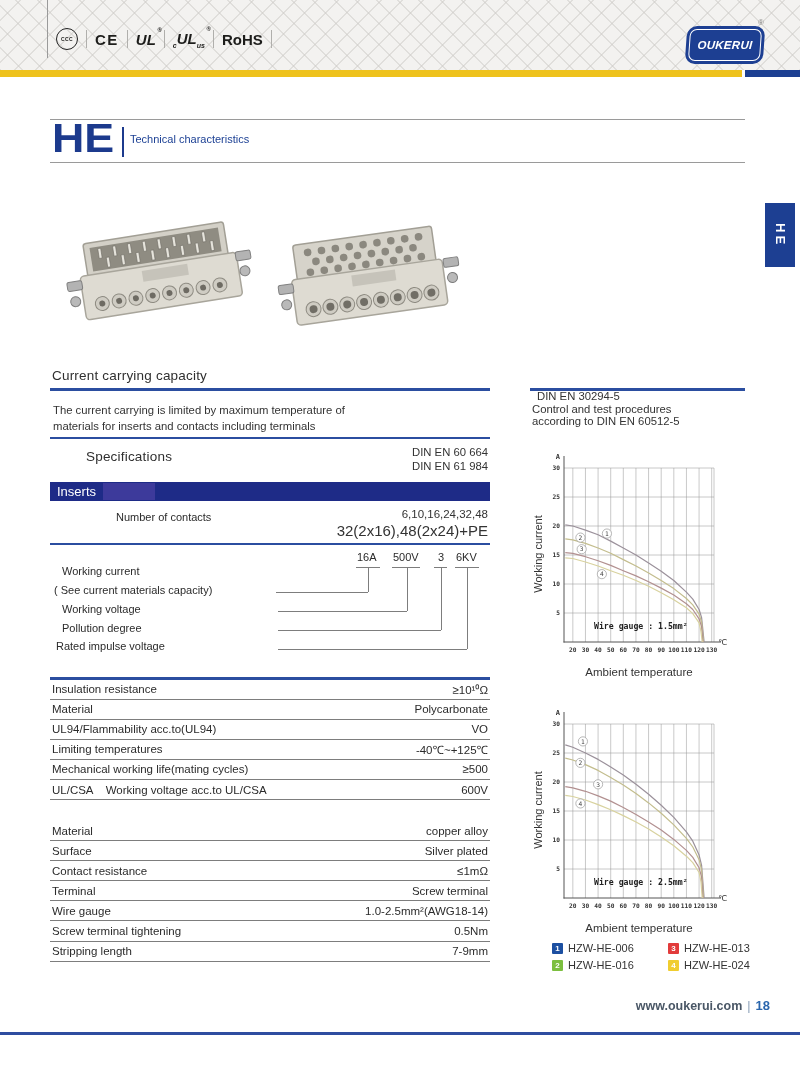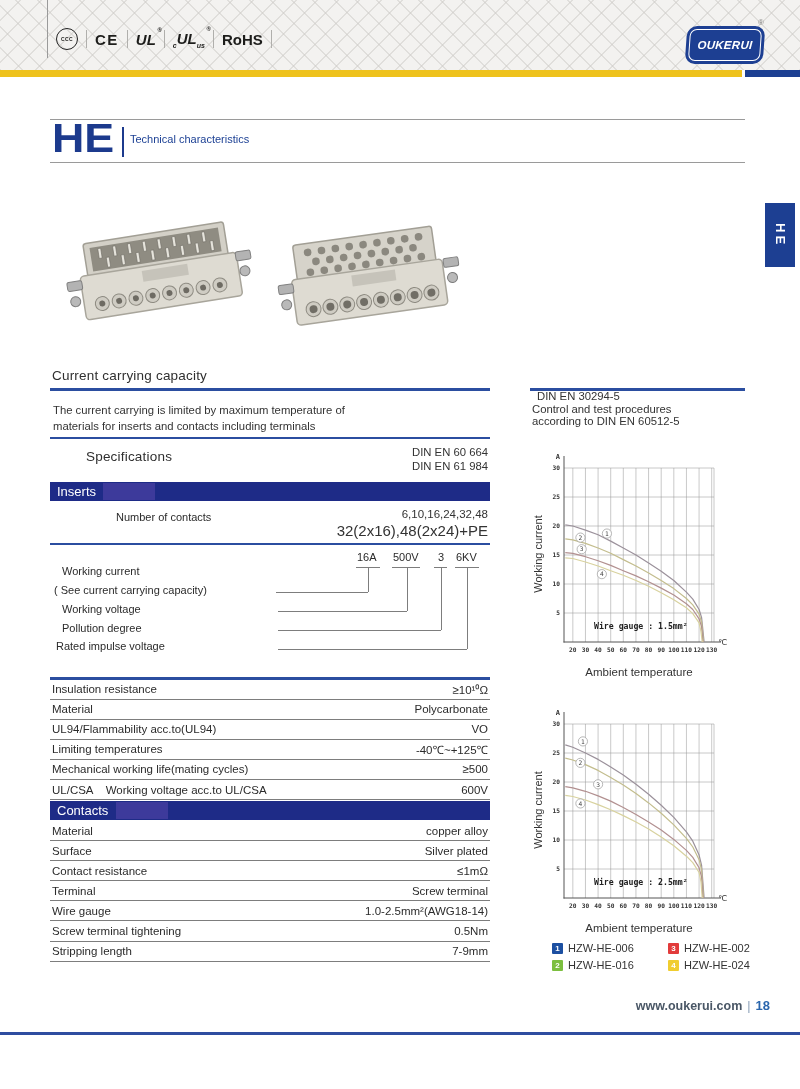--- a/index.html
+++ b/index.html
@@ -248,39 +248,35 @@
   <div class="conn-h" style="left:455px;top:567px;width:24px;"></div>
   <div class="conn-v" style="left:368px;top:567px;height:25px;"></div>
   <div class="conn-v" style="left:407px;top:567px;height:44px;"></div>
   <div class="conn-v" style="left:441px;top:567px;height:63px;"></div>
   <div class="conn-v" style="left:467px;top:567px;height:82px;"></div>
   <div class="conn-h" style="left:276px;top:592px;width:92px;"></div>
   <div class="conn-h" style="left:278px;top:611px;width:129px;"></div>
   <div class="conn-h" style="left:278px;top:630px;width:163px;"></div>
   <div class="conn-h" style="left:278px;top:649px;width:189px;"></div>
   <div class="lbl" style="left:62px;top:565px;">Working current</div>
-  <div class="lbl" style="left:54px;top:584px;">( See current carrying capacity)</div>
+  <div class="lbl" style="left:54px;top:584px;">( See current materials capacity)</div>
   <div class="lbl" style="left:62px;top:603px;">Working voltage</div>
   <div class="lbl" style="left:62px;top:622px;">Pollution degree</div>
   <div class="lbl" style="left:56px;top:640px;">Rated impulse voltage</div>
 
   <div class="blue-rule" style="left:50px;top:677px;width:440px;"></div>
   <div class="tbl" style="left:50px;top:679.5px;width:440px;">
     <div class="trow"><span class="tl">Insulation resistance</span><span class="tv">≥10¹⁰Ω</span></div>
     <div class="trow"><span class="tl">Material</span><span class="tv">Polycarbonate</span></div>
     <div class="trow"><span class="tl">UL94/Flammability acc.to(UL94)</span><span class="tv">VO</span></div>
     <div class="trow"><span class="tl">Limiting temperatures</span><span class="tv">-40℃~+125℃</span></div>
     <div class="trow"><span class="tl">Mechanical working life(mating cycles)</span><span class="tv">≥500</span></div>
     <div class="trow"><span class="tl">UL/CSA    Working voltage acc.to UL/CSA</span><span class="tv">600V</span></div>
   </div>
 
-  <div class="sec-bar" style="top:801px;">
-    <div class="sec-bar-seg" style="left:66px;"></div>
-    <span>Contacts</span>
-  </div>
   <div class="tbl" style="left:50px;top:821px;width:440px;">
     <div class="trow"><span class="tl">Material</span><span class="tv">copper alloy</span></div>
     <div class="trow"><span class="tl">Surface</span><span class="tv">Silver plated</span></div>
     <div class="trow"><span class="tl">Contact resistance</span><span class="tv">≤1mΩ</span></div>
     <div class="trow"><span class="tl">Terminal</span><span class="tv">Screw terminal</span></div>
     <div class="trow"><span class="tl">Wire gauge</span><span class="tv">1.0-2.5mm²(AWG18-14)</span></div>
     <div class="trow"><span class="tl">Screw terminal tightening</span><span class="tv">0.5Nm</span></div>
     <div class="trow"><span class="tl">Stripping length</span><span class="tv">7-9mm</span></div>
   </div>
 
@@ -411,21 +407,21 @@
   <div class="legend-item" style="left:552px;top:942px;">
     <span class="swatch" style="background: rgb(28, 79, 161);">
         <span>1</span>
       </span>
     <span>HZW-HE-006</span>
   </div>
   <div class="legend-item" style="left:668px;top:942px;">
     <span class="swatch" style="background: rgb(226, 59, 59);">
         <span>3</span>
       </span>
-    <span>HZW-HE-002</span>
+    <span>HZW-HE-013</span>
   </div>
   <div class="legend-item" style="left:552px;top:959px;">
     <span class="swatch" style="background: rgb(124, 191, 63);">
         <span>2</span>
       </span>
     <span>HZW-HE-016</span>
   </div>
   <div class="legend-item" style="left:668px;top:959px;">
     <span class="swatch" style="background: rgb(240, 205, 47);">
         <span>4</span>

